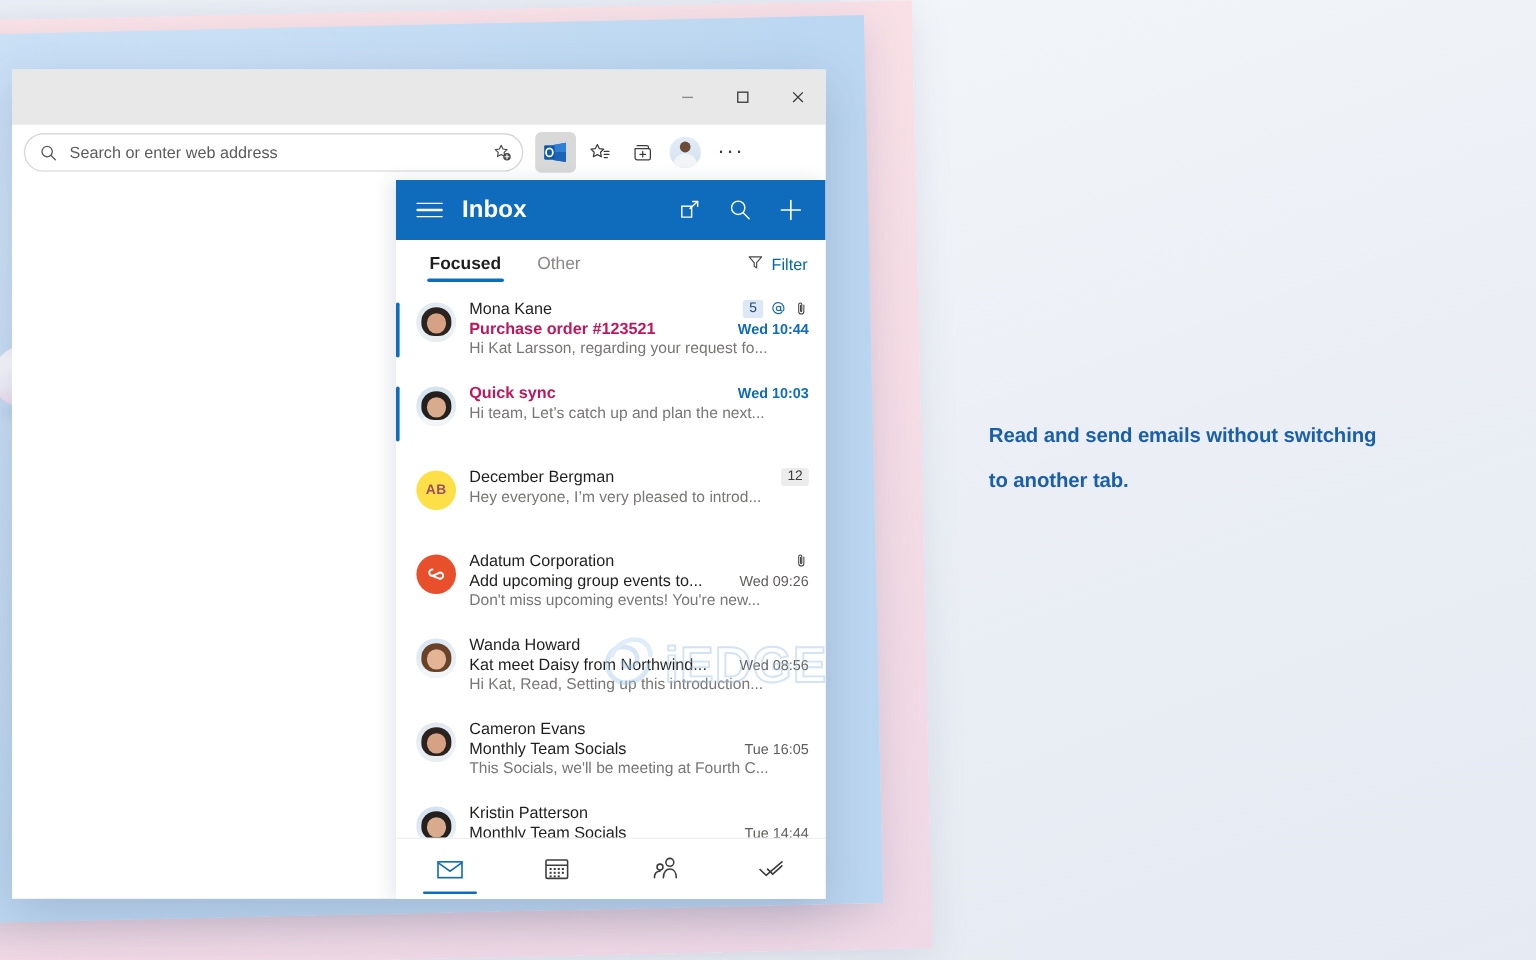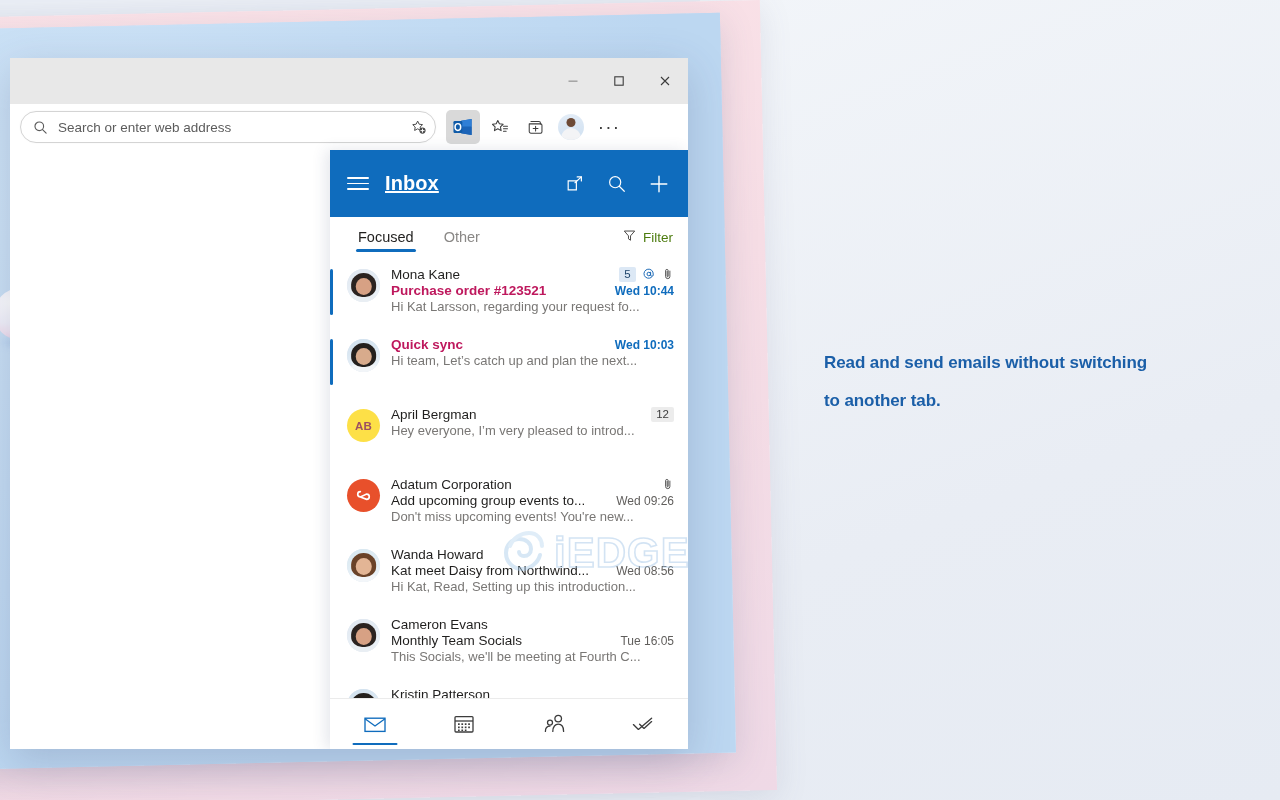--- a/index.html
+++ b/index.html
@@ -201,27 +201,26 @@
     left: 320px; top: 0;
     width: 358px; height: 599px;
     background: #ffffff;
     display: flex;
     flex-direction: column;
     box-shadow: -4px 0 14px rgba(40,60,100,.12);
   }
 
   .ol-header {
     flex: 0 0 auto;
-    height: 67px;
+    height: 50px;
     background: #0f6cbd;
     display: flex;
     align-items: center;
     padding: 0 13px;
     color: #ffffff;
-    text-decoration: underline;
   }
   .hamburger {
     width: 30px; height: 30px;
     display: flex; flex-direction: column; justify-content: center; gap: 4px;
     padding: 0 4px;
   }
   .hamburger span { display: block; height: 1.6px; background: #ffffff; border-radius: 1px; }
   .ol-title {
     margin-left: 12px;
     font-size: 20px;
@@ -245,36 +244,36 @@
     background: #ffffff;
   }
   .pivot-tab {
     font-size: 14.5px;
     color: #8a8886;
     padding: 0 2px 7px 2px;
     margin-right: 26px;
     position: relative;
     top: 3px;
   }
-  .pivot-tab.sel { color: #201f1e; font-weight: normal; }
+  .pivot-tab.sel { color: #201f1e; font-weight: bold; }
   .pivot-tab.sel::after {
     content: "";
     position: absolute;
     left: 0; right: 0; bottom: 0;
     height: 2.5px;
     background: #0f6cbd;
     border-radius: 2px;
   }
   .filter-btn {
     margin-left: auto;
     display: flex;
     align-items: center;
     gap: 7px;
     font-size: 13.5px;
-    color: #4d7c0f;
+    color: #0369a1;
   }
 
   
   .ol-list {
     flex: 1 1 auto;
     overflow: hidden;
     position: relative;
     background: #ffffff;
   }
   .mail-row {
@@ -628,21 +627,21 @@
                   <div class="mail-subject unread">Quick sync</div>
                   <div class="mail-time unread">Wed 10:03</div>
                 </div>
                 <div class="mail-preview">Hi team, Let’s catch up and plan the next...</div>
               </div>
             </div>
             <div class="mail-row">
               <div class="mail-avatar initials">AB</div>
               <div class="mail-body">
                 <div class="mail-line1">
-                  <div class="mail-sender">April Bergman</div>
+                  <div class="mail-sender">December Bergman</div>
                   <div class="mail-meta">
                     <span class="count-badge plain">12</span>
                   </div>
                 </div>
                 <div class="mail-preview">Hey everyone, I’m very pleased to introd...</div>
               </div>
             </div>
             <div class="mail-row">
               <div class="mail-avatar brand">
                 <svg width="21" height="21" viewBox="0 0 24 24">

